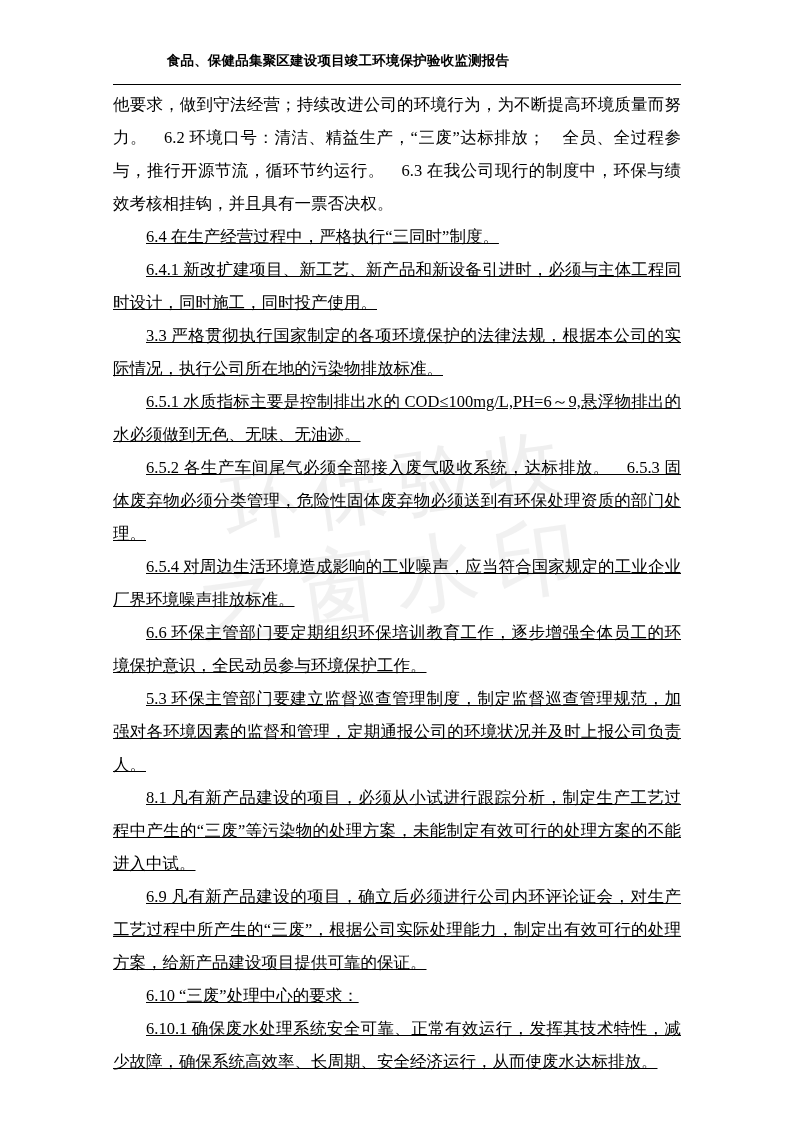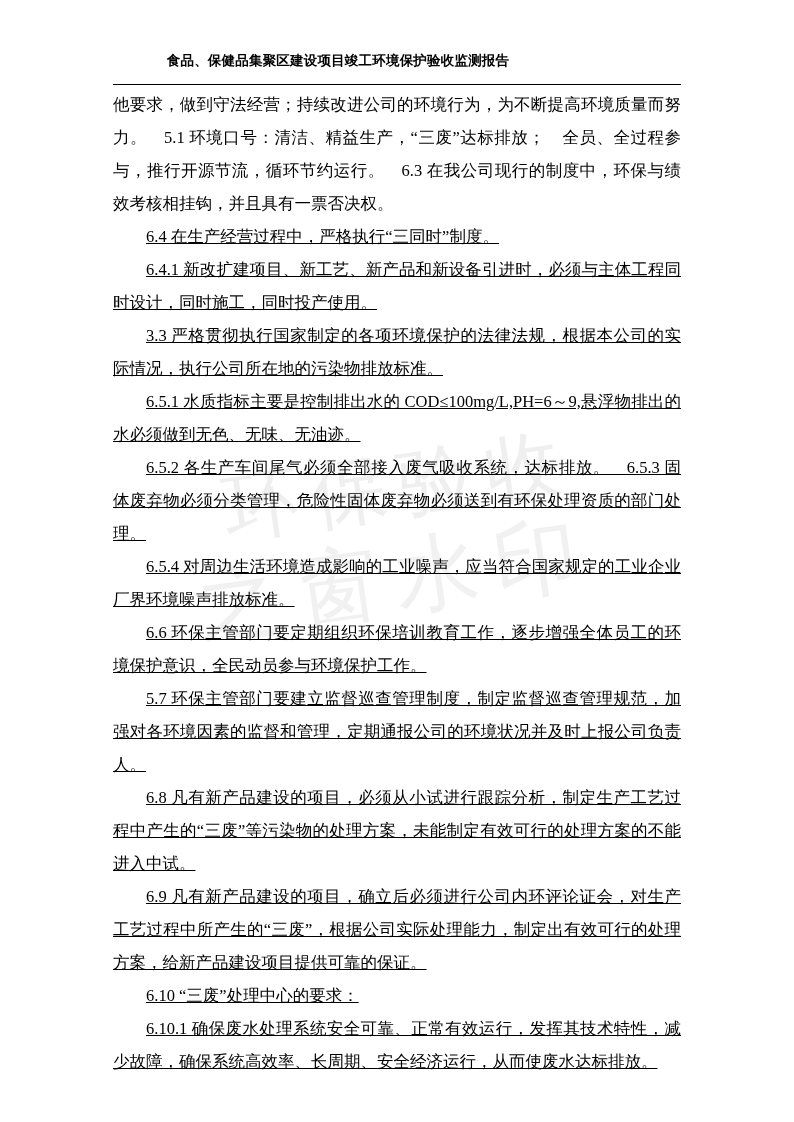--- a/index.html
+++ b/index.html
@@ -95,28 +95,28 @@
 
   <div class="doc-header">食品、保健品集聚区建设项目竣工环境保护验收监测报告</div>
   <div class="header-rule"></div>
 
   <div class="watermark">
     <span>环保验收</span>
     <span class="wm-line2">之窗水印</span>
   </div>
 
   <div class="body-text">
-    <p class="noindent">他要求，做到守法经营；持续改进公司的环境行为，为不断提高环境质量而努力。　5.1 环境口号：清洁、精益生产，“三废”达标排放；　全员、全过程参与，推行开源节流，循环节约运行。　6.3 在我公司现行的制度中，环保与绩效考核相挂钩，并且具有一票否决权。</p>
+    <p class="noindent">他要求，做到守法经营；持续改进公司的环境行为，为不断提高环境质量而努力。　6.2 环境口号：清洁、精益生产，“三废”达标排放；　全员、全过程参与，推行开源节流，循环节约运行。　6.3 在我公司现行的制度中，环保与绩效考核相挂钩，并且具有一票否决权。</p>
     <p class="indent">6.4 在生产经营过程中，严格执行“三同时”制度。</p>
     <p class="indent">6.4.1 新改扩建项目、新工艺、新产品和新设备引进时，必须与主体工程同时设计，同时施工，同时投产使用。</p>
     <p class="indent">3.3 严格贯彻执行国家制定的各项环境保护的法律法规，根据本公司的实际情况，执行公司所在地的污染物排放标准。</p>
     <p class="indent">6.5.1 水质指标主要是控制排出水的 COD≤100mg/L,PH=6～9,悬浮物排出的水必须做到无色、无味、无油迹。</p>
     <p class="indent">6.5.2 各生产车间尾气必须全部接入废气吸收系统，达标排放。　6.5.3 固体废弃物必须分类管理，危险性固体废弃物必须送到有环保处理资质的部门处理。</p>
     <p class="indent">6.5.4 对周边生活环境造成影响的工业噪声，应当符合国家规定的工业企业厂界环境噪声排放标准。</p>
     <p class="indent">6.6 环保主管部门要定期组织环保培训教育工作，逐步增强全体员工的环境保护意识，全民动员参与环境保护工作。</p>
-    <p class="indent">5.7 环保主管部门要建立监督巡查管理制度，制定监督巡查管理规范，加强对各环境因素的监督和管理，定期通报公司的环境状况并及时上报公司负责人。</p>
-    <p class="indent">6.8 凡有新产品建设的项目，必须从小试进行跟踪分析，制定生产工艺过程中产生的“三废”等污染物的处理方案，未能制定有效可行的处理方案的不能进入中试。</p>
+    <p class="indent">5.3 环保主管部门要建立监督巡查管理制度，制定监督巡查管理规范，加强对各环境因素的监督和管理，定期通报公司的环境状况并及时上报公司负责人。</p>
+    <p class="indent">8.1 凡有新产品建设的项目，必须从小试进行跟踪分析，制定生产工艺过程中产生的“三废”等污染物的处理方案，未能制定有效可行的处理方案的不能进入中试。</p>
     <p class="indent">6.9 凡有新产品建设的项目，确立后必须进行公司内环评论证会，对生产工艺过程中所产生的“三废”，根据公司实际处理能力，制定出有效可行的处理方案，给新产品建设项目提供可靠的保证。</p>
     <p class="indent">6.10 “三废”处理中心的要求：</p>
     <p class="indent">6.10.1 确保废水处理系统安全可靠、正常有效运行，发挥其技术特性，减少故障，确保系统高效率、长周期、安全经济运行，从而使废水达标排放。</p>
   </div>
 
 </div>
 
 </body></html>

